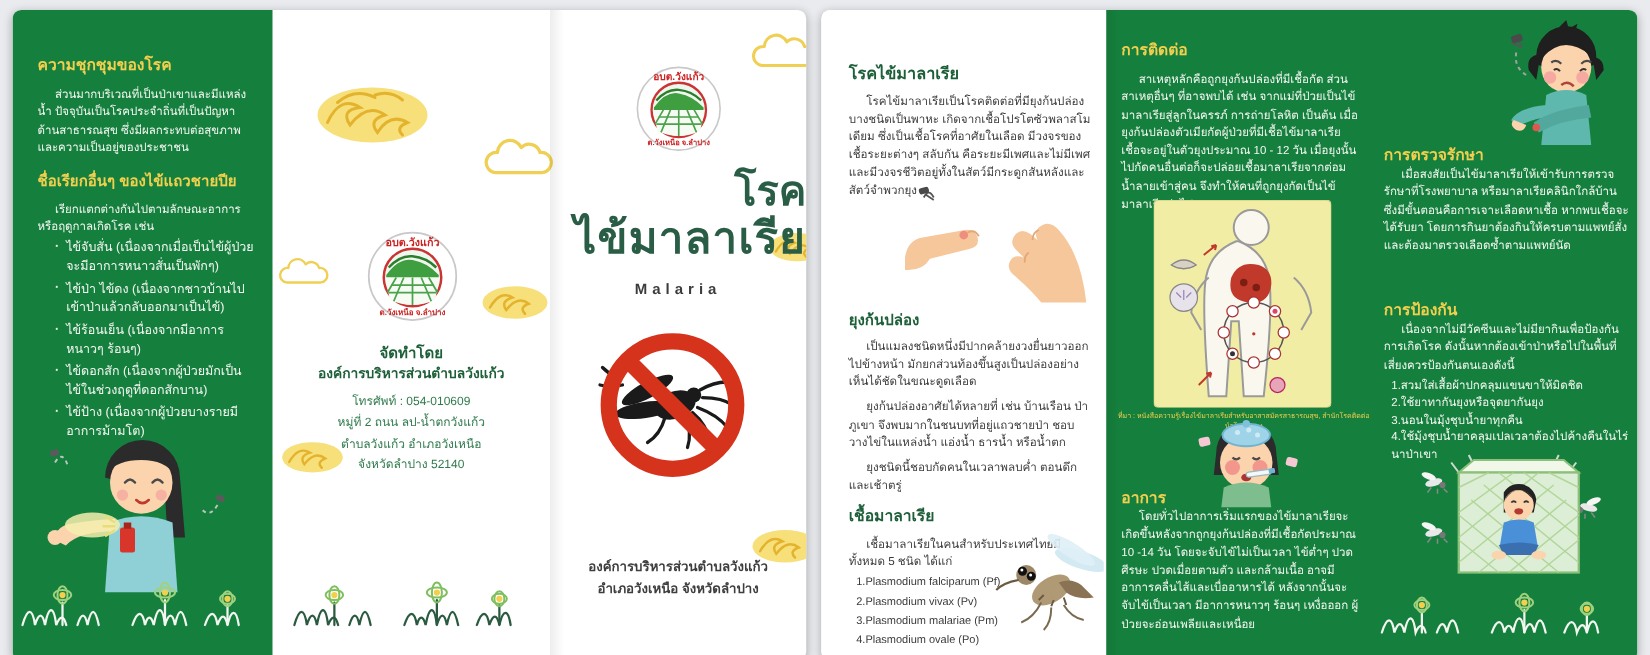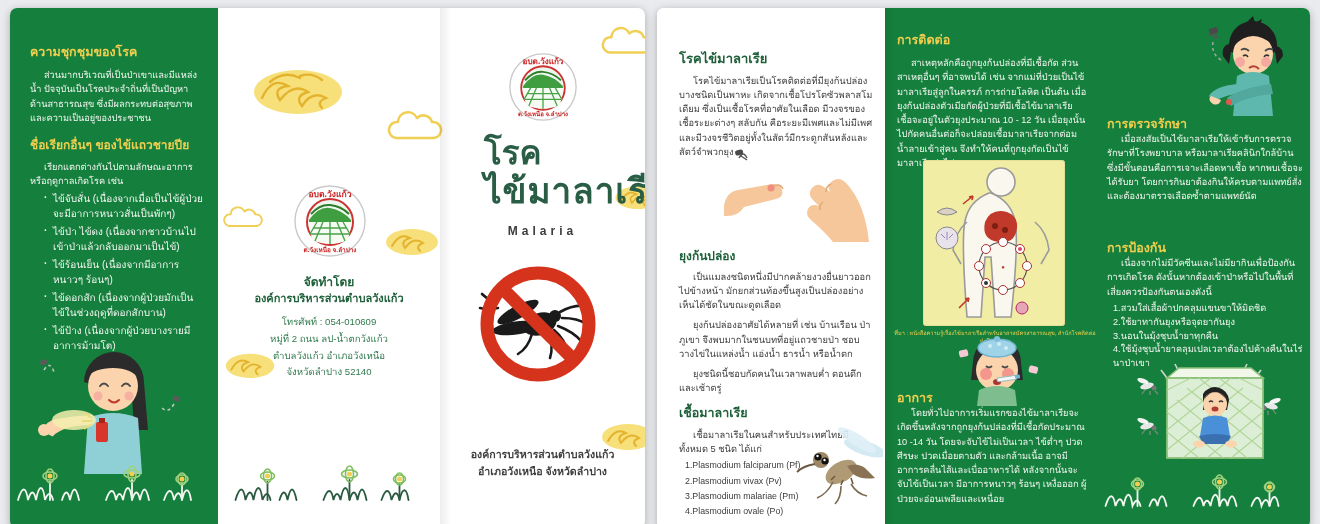--- a/index.html
+++ b/index.html
@@ -25,21 +25,21 @@
   ul.white-bullets{margin:2px 0 0 4px;padding:0 0 0 10px;list-style:none;}
   ul.white-bullets li{color:#f4f6f2;font-size:10px;line-height:1.5;margin-bottom:3px;position:relative;padding-left:9px;}
   ul.white-bullets li::before{content:"·";position:absolute;left:0;top:-1px;font-weight:bold;color:#f4f6f2;}
   .back-panel{position:absolute;left:208px;top:0;width:222px;height:100%;}
   .cover-panel{position:absolute;left:430px;top:0;width:205px;height:100%;}
   .fold{position:absolute;top:0;height:100%;width:16px;pointer-events:none;
         background:linear-gradient(90deg,rgba(0,0,0,.07),rgba(0,0,0,0) 70%);}
   .madeby{position:absolute;left:0;top:264px;width:100%;text-align:center;color:#1d5f38;font-weight:bold;font-size:12px;}
   .orgname{position:absolute;left:0;top:281px;width:100%;text-align:center;color:#1d5f38;font-weight:bold;font-size:11px;}
   .contact{position:absolute;left:0;top:306px;width:100%;text-align:center;color:#2f7a4c;font-size:9.6px;line-height:1.75;}
-  .cover-title{position:absolute;left:0;top:128px;width:100%;text-align:left;color:#2a5d45;font-weight:bold;margin-left:44px;}
+  .cover-title{position:absolute;left:0;top:128px;width:100%;text-align:right;color:#2a5d45;font-weight:bold;}
   .cover-title .t1{font-size:33px;line-height:1.0;display:block;}
   .cover-title .t2{font-size:35px;line-height:1.25;display:block;letter-spacing:1px;}
   .cover-sub{position:absolute;left:0;top:216px;width:100%;text-align:center;color:#3c3c3c;font-weight:bold;font-size:12px;letter-spacing:4px;}
   .cover-footer{position:absolute;left:0;top:438px;width:100%;text-align:center;color:#3d3d3d;font-weight:bold;font-size:10.6px;line-height:1.65;}
   
   .pr-white{position:absolute;left:0;top:0;width:228px;height:100%;background:#fff;}
   .pr-white .inner{padding:40px 12px 0 22px;}
   .h-green{color:#1d5f38;font-weight:bold;font-size:13px;margin:0 0 5px 0;}
   .p-dark{color:#3b3b3b;font-size:9.3px;line-height:1.52;margin:0 0 6px 0;text-indent:14px;}
   ol.species{margin:2px 0 0 6px;padding:0;list-style:none;}

